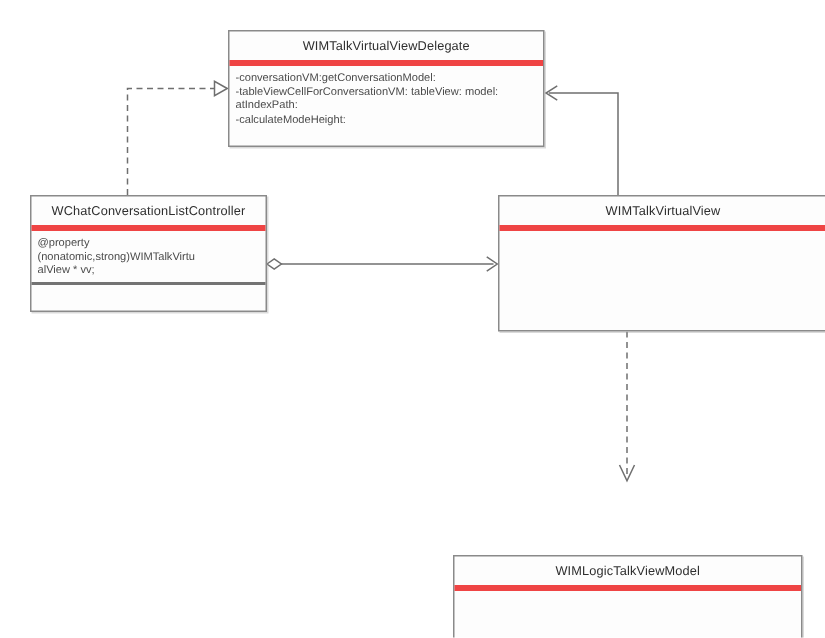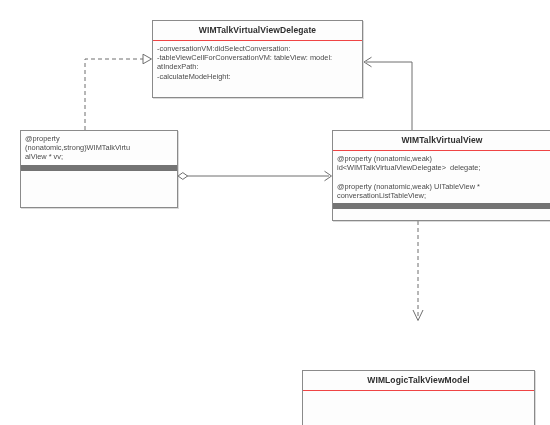--- a/index.html
+++ b/index.html
@@ -32,40 +32,40 @@
 
   .uml-class {
     position: absolute;
     box-sizing: border-box;
     background: #fdfdfd;
     border: 1px solid #8a8a8a;
     box-shadow: 1px 1px 0 rgba(150,150,150,0.35);
   }
   .uml-title {
     text-align: center;
-    font-weight: bold;
+    font-weight: normal;
     font-size: 8.5px;
     letter-spacing: 0.1px;
     line-height: 11px;
     padding: 4px 3px 4px 3px;
-    border-bottom: 1px solid #ef4444;
+    border-bottom: 4px solid #ef4444;
     color: #2e2e2e;
     word-wrap: break-word;
   }
   .uml-compartment {
     padding: 3px 4px 3px 4px;
     font-size: 7.4px;
     line-height: 9.2px;
     color: #4a4a4a;
     white-space: pre-wrap;
     word-wrap: break-word;
     overflow: hidden;
   }
   .uml-compartment.bordered {
-    border-bottom: 6px solid #737373;
+    border-bottom: 2px solid #737373;
   }
   .uml-compartment.empty {
     min-height: 13px;
   }
 
   
   #box-delegate {
     left: 152px; top: 20px; width: 211px; height: 78px;
   }
   #box-controller {
@@ -102,39 +102,35 @@
     </g>
 
     <g>
       <path d="M 418 221 L 418 316" fill="none" stroke="#6f6f6f" stroke-width="1" stroke-dasharray="4,3"></path>
       <path d="M 413 310 L 418 320.5 L 423 310" fill="none" stroke="#6f6f6f" stroke-width="1"></path>
     </g>
   </svg>
 
   <div class="uml-class" id="box-delegate">
     <div class="uml-title">WIMTalkVirtualViewDelegate</div>
-    <div class="uml-compartment">-conversationVM:didSelectConversation:
+    <div class="uml-compartment">-conversationVM:getConversationModel:
 -tableViewCellForConversationVM: tableView: model:
 atIndexPath:
 -calculateModeHeight:</div>
   </div>
 
   <div class="uml-class" id="box-controller">
+    <div class="uml-title">WChatConversationListController</div>
     <div class="uml-compartment bordered">@property
 (nonatomic,strong)WIMTalkVirtu
 alView * vv;</div>
     <div class="uml-compartment empty"></div>
   </div>
 
   <div class="uml-class" id="box-virtualview">
     <div class="uml-title">WIMTalkVirtualView</div>
-    <div class="uml-compartment bordered">@property (nonatomic,weak)
-id&lt;WIMTalkVirtualViewDelegate&gt;  delegate;
-
-@property (nonatomic,weak) UITableView *
-conversationListTableView;</div>
   </div>
 
   <div class="uml-class" id="box-viewmodel">
     <div class="uml-title">WIMLogicTalkViewModel</div>
   </div>
 
 </div>
 
 </body></html>

